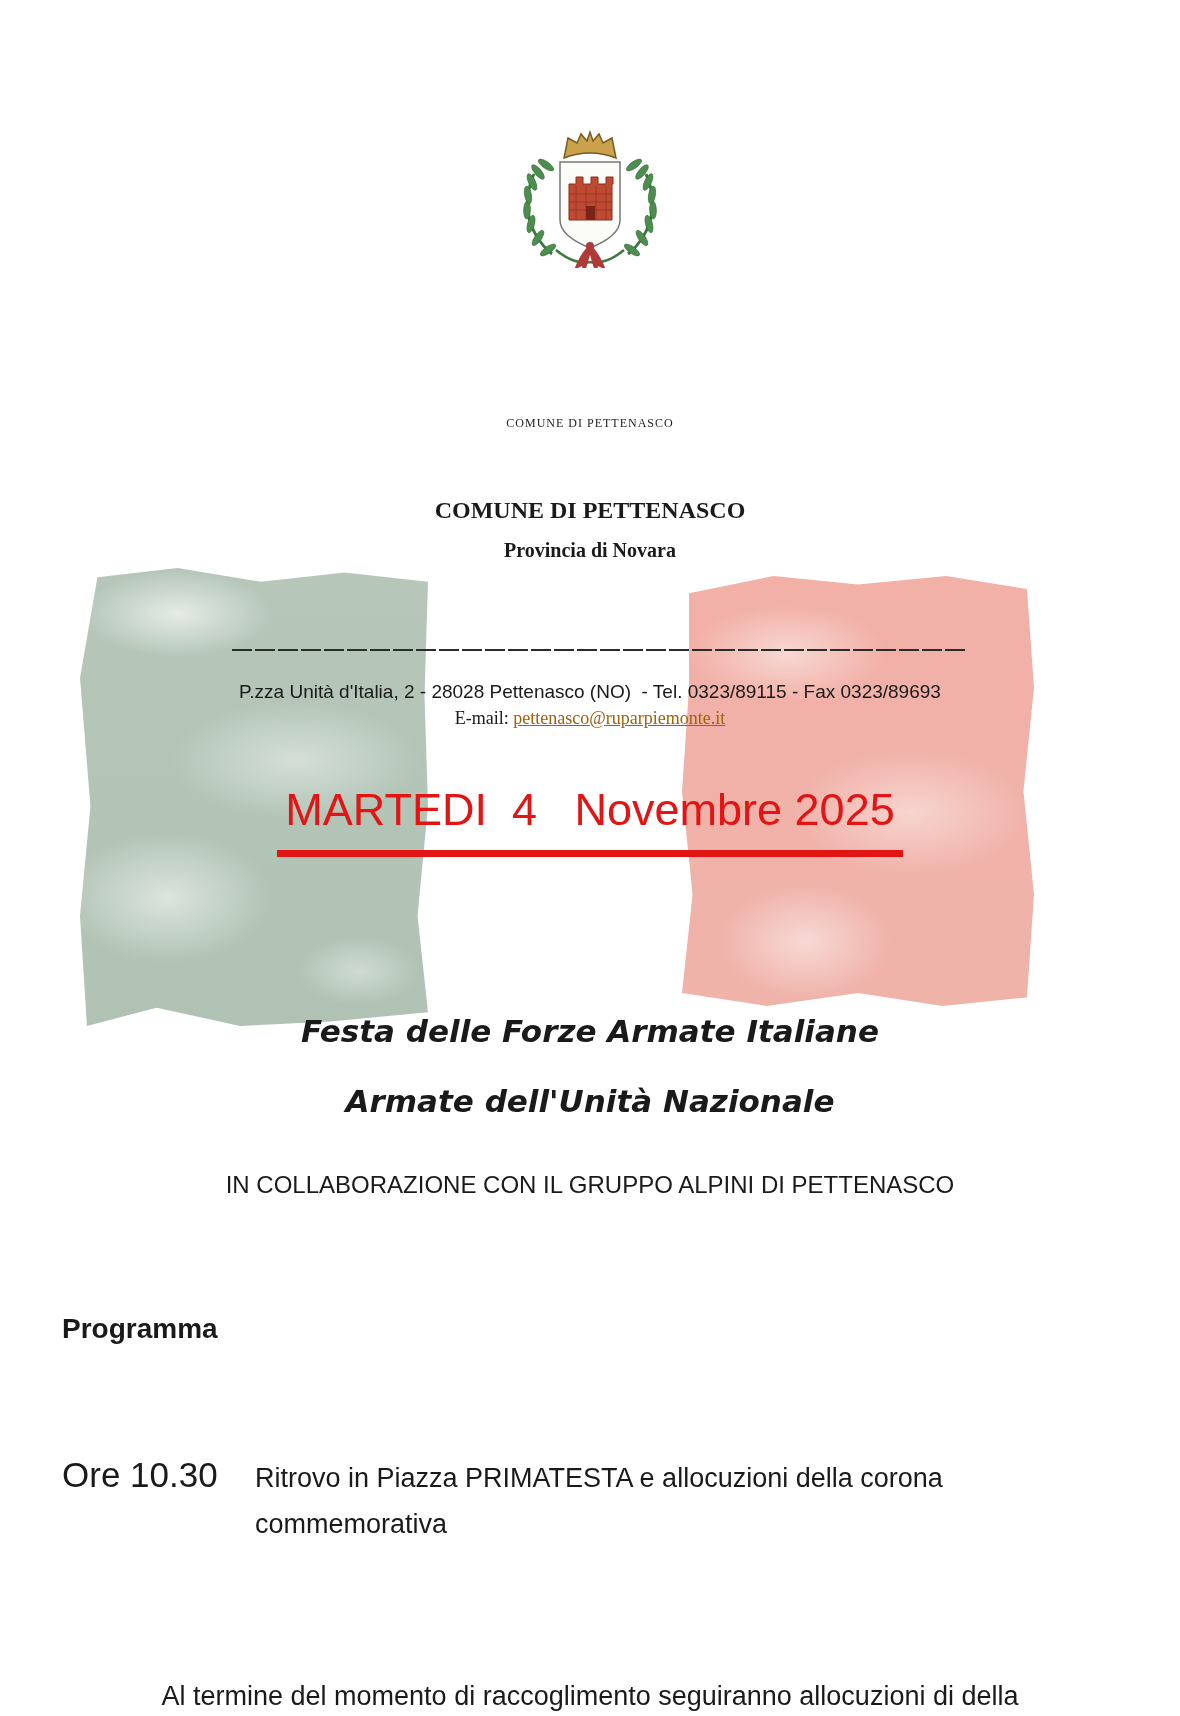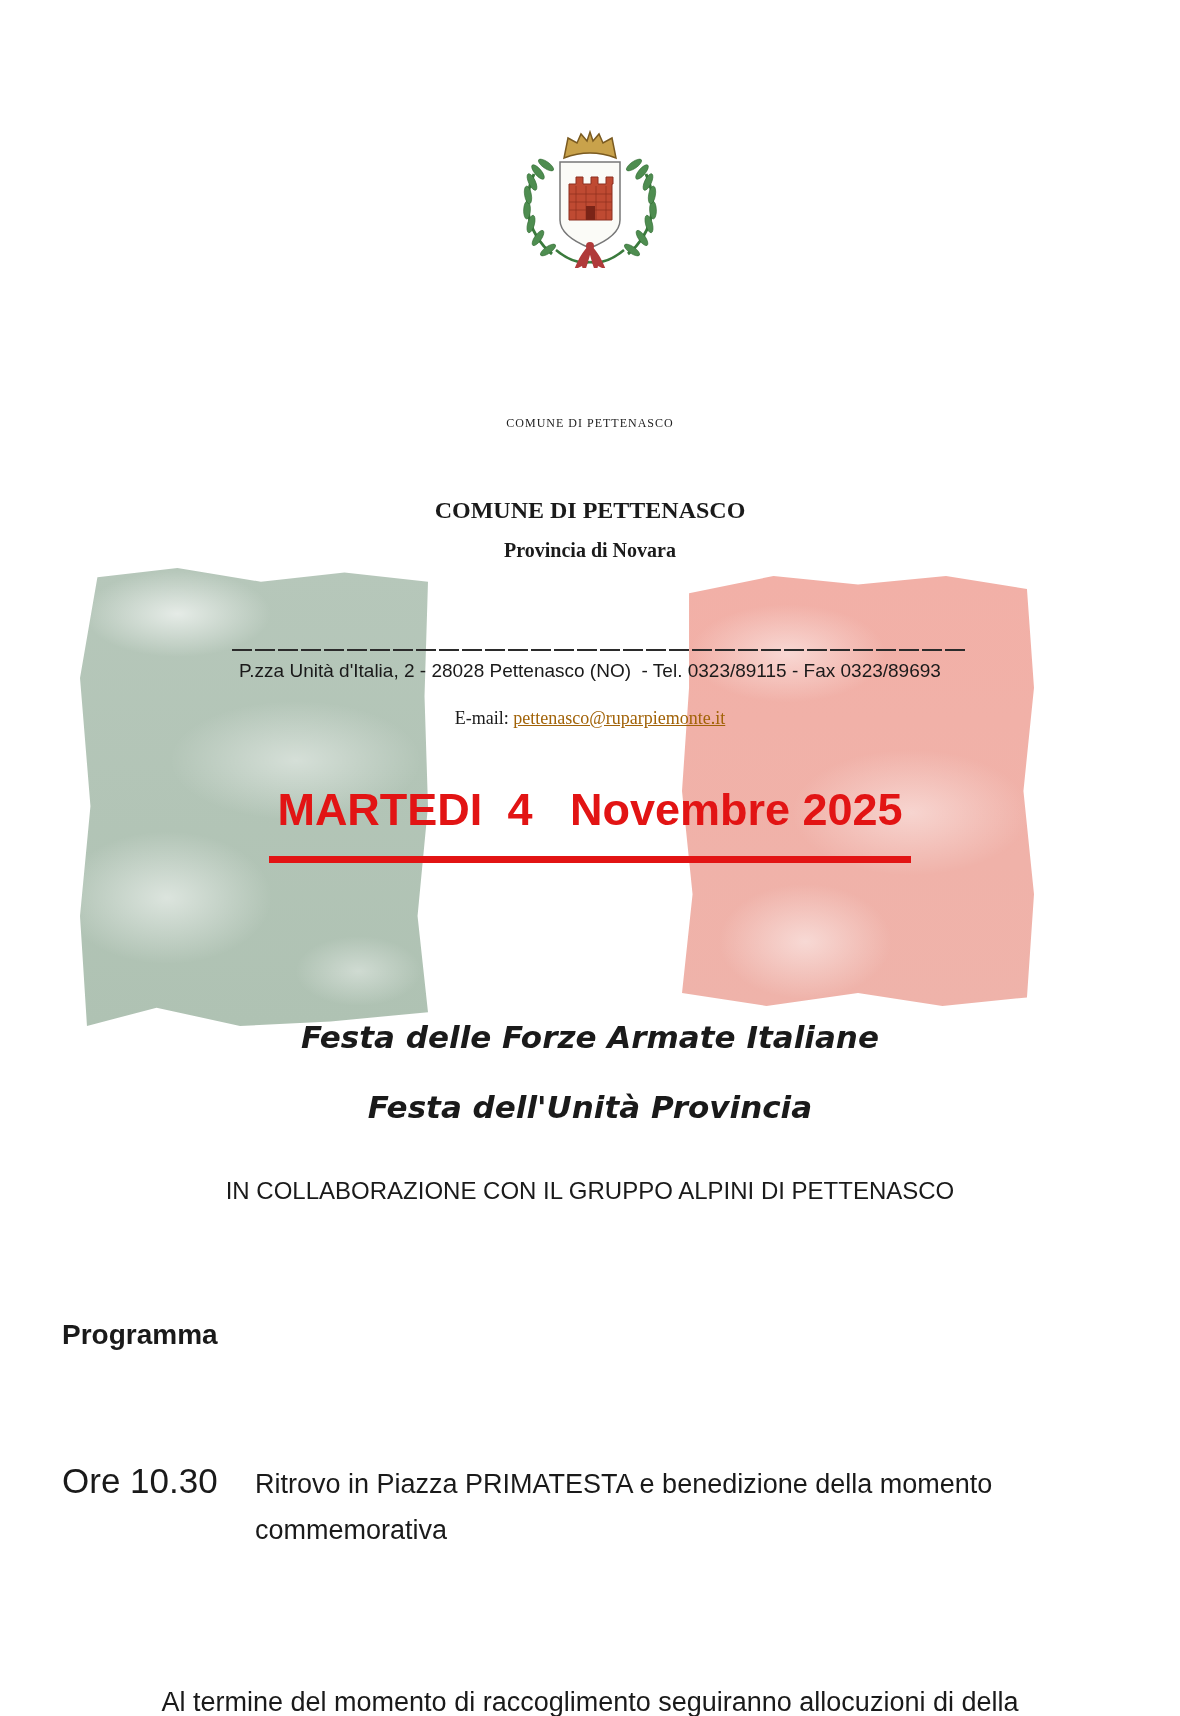--- a/index.html
+++ b/index.html
@@ -29,28 +29,28 @@
 
   .z{position:relative;z-index:1;}
 
   
   #crest-wrap{left:0;right:0;top:128px;text-align:center;}
   #crest-caption{top:272px;font-family:"Liberation Serif",serif;font-size:12px;letter-spacing:1px;color:#222;}
   #municipality{top:338px;font-family:"Liberation Serif",serif;font-weight:bold;font-size:24px;}
   #province{top:353px;font-family:"Liberation Serif",serif;font-weight:bold;font-size:20px;}
   #divider{left:232px;top:440px;width:736px;height:2px;
     background:repeating-linear-gradient(90deg,#2b2b2b 0 20px,rgba(0,0,0,0) 20px 23px);}
-  #address{top:449px;font-size:19px;white-space:pre;text-align:center;}
+  #address{top:470px;font-size:19px;white-space:pre;text-align:center;}
   #email-line{top:475px;font-family:"Liberation Serif",serif;font-size:18px;}
   #email-link{color:#a16207;text-decoration:underline;}
 
   
   #title-wrap{top:530px;text-align:center;left:0;right:0;}
-  #title{display:inline-block;font-size:45px;font-weight:bold;color:#e21414;
-         white-space:pre;letter-spacing:0;padding:0 8px 20px 8px;border-bottom:7px solid #e21414;}
+  #title{display:inline-block;font-size:45px;font-weight:normal;color:#e21414;
+         white-space:pre;letter-spacing:0;padding:0 8px 14px 8px;border-bottom:7px solid #e21414;}
 
   
   #event1{top:686px;font-family:"DejaVu Sans",sans-serif;font-weight:bold;font-style:italic;font-size:31px;}
   #event2{top:720px;font-family:"DejaVu Sans",sans-serif;font-weight:bold;font-style:italic;font-size:31px;}
   #collab{top:772px;font-size:24px;}
 
   
   #prog-heading{left:62px;top:886px;font-size:28px;font-weight:bold;}
   #prog-row{left:62px;top:996px;display:flex;}
   #prog-time{width:193px;font-size:35px;flex:none;}
@@ -116,26 +116,26 @@
   <div id="address" class="abs ctr z">P.zza Unità d'Italia, 2 - 28028 Pettenasco (NO)  - Tel. 0323/89115 - Fax 0323/89693</div>
   <div id="email-line" class="abs ctr z">
     <span>E-mail: </span><a href="#" id="email-link">pettenasco@ruparpiemonte.it</a>
   </div>
 
   <div id="title-wrap" class="abs z">
     <span id="title">MARTEDI  4   Novembre 2025</span>
   </div>
 
   <div id="event1" class="abs ctr z">Festa delle Forze Armate Italiane</div>
-  <div id="event2" class="abs ctr z">Festa dell'Unità Provincia</div>
+  <div id="event2" class="abs ctr z">Armate dell'Unità Nazionale</div>
   <div id="collab" class="abs ctr z">IN COLLABORAZIONE CON IL GRUPPO ALPINI DI PETTENASCO</div>
 
   <div id="prog-heading" class="abs z">Programma</div>
   <div id="prog-row" class="abs z">
     <div id="prog-time">Ore 10.30</div>
     <div id="prog-text">
-      <div>Ritrovo in Piazza PRIMATESTA e benedizione della momento</div>
+      <div>Ritrovo in Piazza PRIMATESTA e allocuzioni della corona</div>
       <div>commemorativa</div>
     </div>
   </div>
   <div id="note1" class="abs ctr z">Al termine del momento di raccoglimento seguiranno allocuzioni di della</div>
 
 </div>
 
 </body></html>

